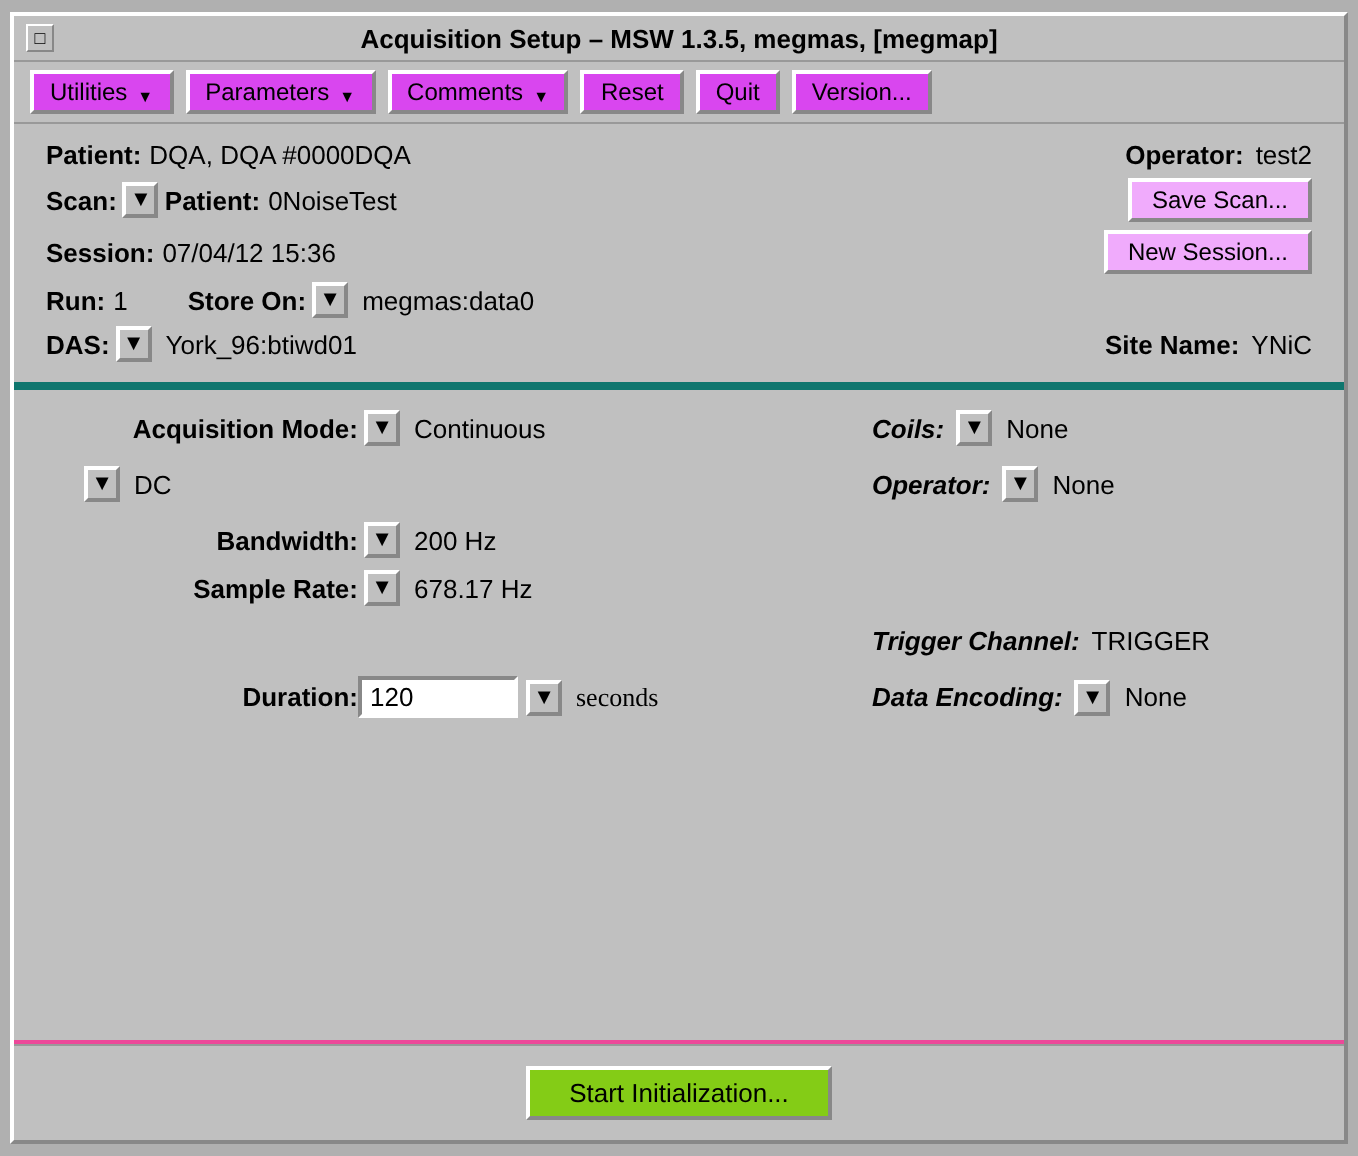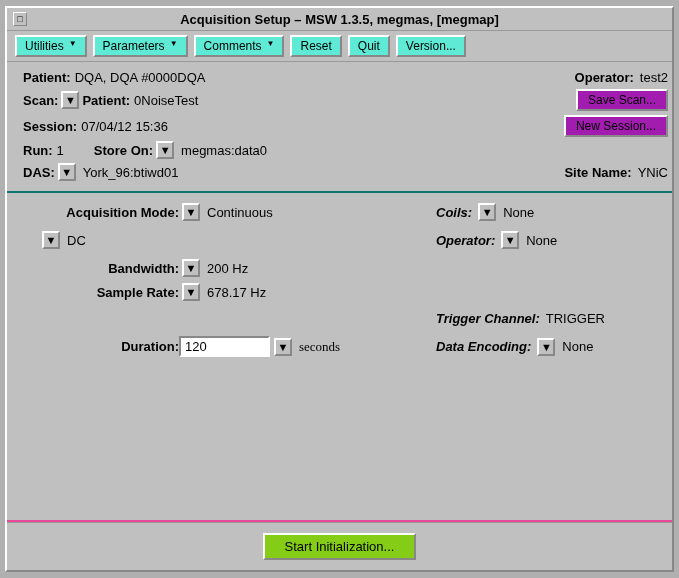--- a/index.html
+++ b/index.html
@@ -52,43 +52,43 @@
     }
     .menu-bar {
       display: flex;
       flex-direction: row;
       align-items: center;
       padding: 4px 8px;
       gap: 6px;
       border-bottom: 1px solid #999;
     }
     .menu-btn {
-      background: #5eead4;
+      background: #d946ef;
       border: 2px solid;
       border-color: #fff #888 #888 #fff;
       padding: 2px 8px;
       font-size: 12px;
       cursor: pointer;
       display: flex;
-      align-items: flex-start;
+      align-items: flex-end;
       gap: 3px;
     }
     .dropdown-arrow {
       font-size: 8px;
       margin-left: 2px;
     }
     .content {
       flex: 1;
       display: flex;
       flex-direction: column;
       padding: 0;
     }
     .section-top {
-      padding: 8px 4px 6px 16px;
-      border-bottom: 2px solid #0f766e;
+      padding: 8px 16px 6px 16px;
+      border-bottom: 4px solid #0f766e;
     }
     .row {
       display: flex;
       align-items: center;
       margin-bottom: 4px;
       flex-wrap: wrap;
     }
     .label {
       font-weight: bold;
       font-size: 13px;
@@ -106,21 +106,21 @@
       font-size: 11px;
       cursor: pointer;
       margin: 0 3px;
       width: 18px;
       height: 18px;
       display: inline-flex;
       align-items: center;
       justify-content: center;
     }
     .action-btn {
-      background: #a21caf;
+      background: #f0abfc;
       border: 2px solid;
       border-color: #fff #888 #888 #fff;
       padding: 2px 10px;
       font-size: 12px;
       cursor: pointer;
     }
     .right-group {
       margin-left: auto;
       display: flex;
       align-items: center;
@@ -162,21 +162,21 @@
     .right-value {
       font-size: 13px;
       margin-left: 4px;
     }
     .text-input {
       background: #fff;
       border: 2px solid;
       border-color: #888 #fff #fff #888;
       padding: 1px 4px;
       font-size: 13px;
-      width: 91px;
+      width: 80px;
     }
     .section-bottom {
       padding: 10px 16px;
       display: flex;
       justify-content: center;
       gap: 30px;
       border-top: 1px solid #999;
     }
     .big-btn {
       background: #84cc16;

